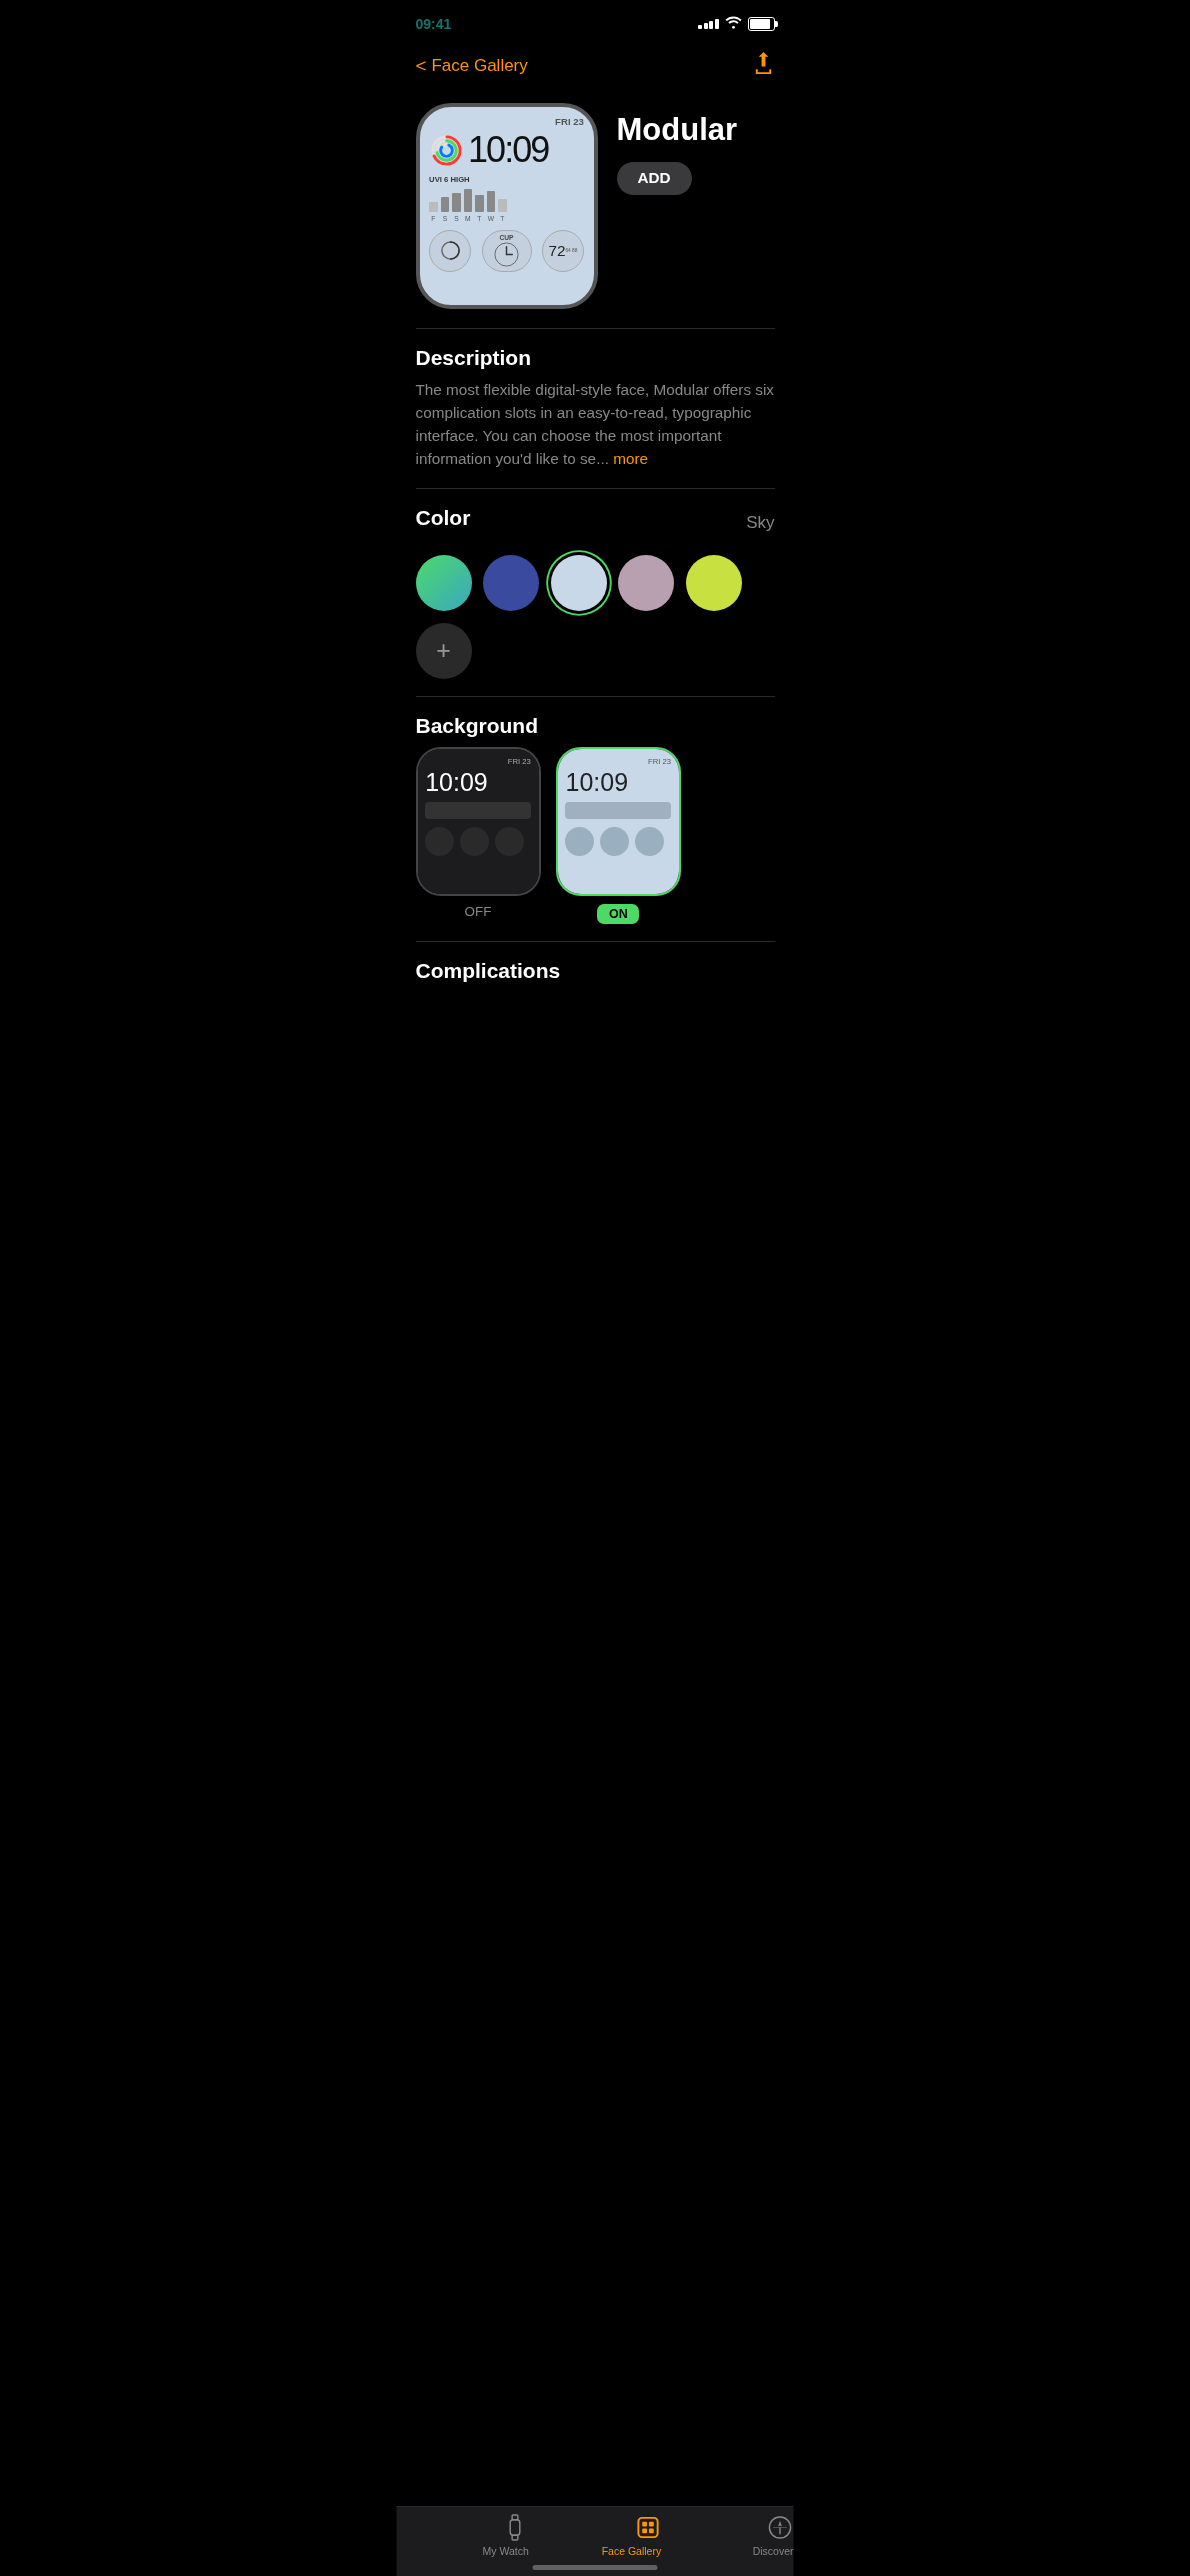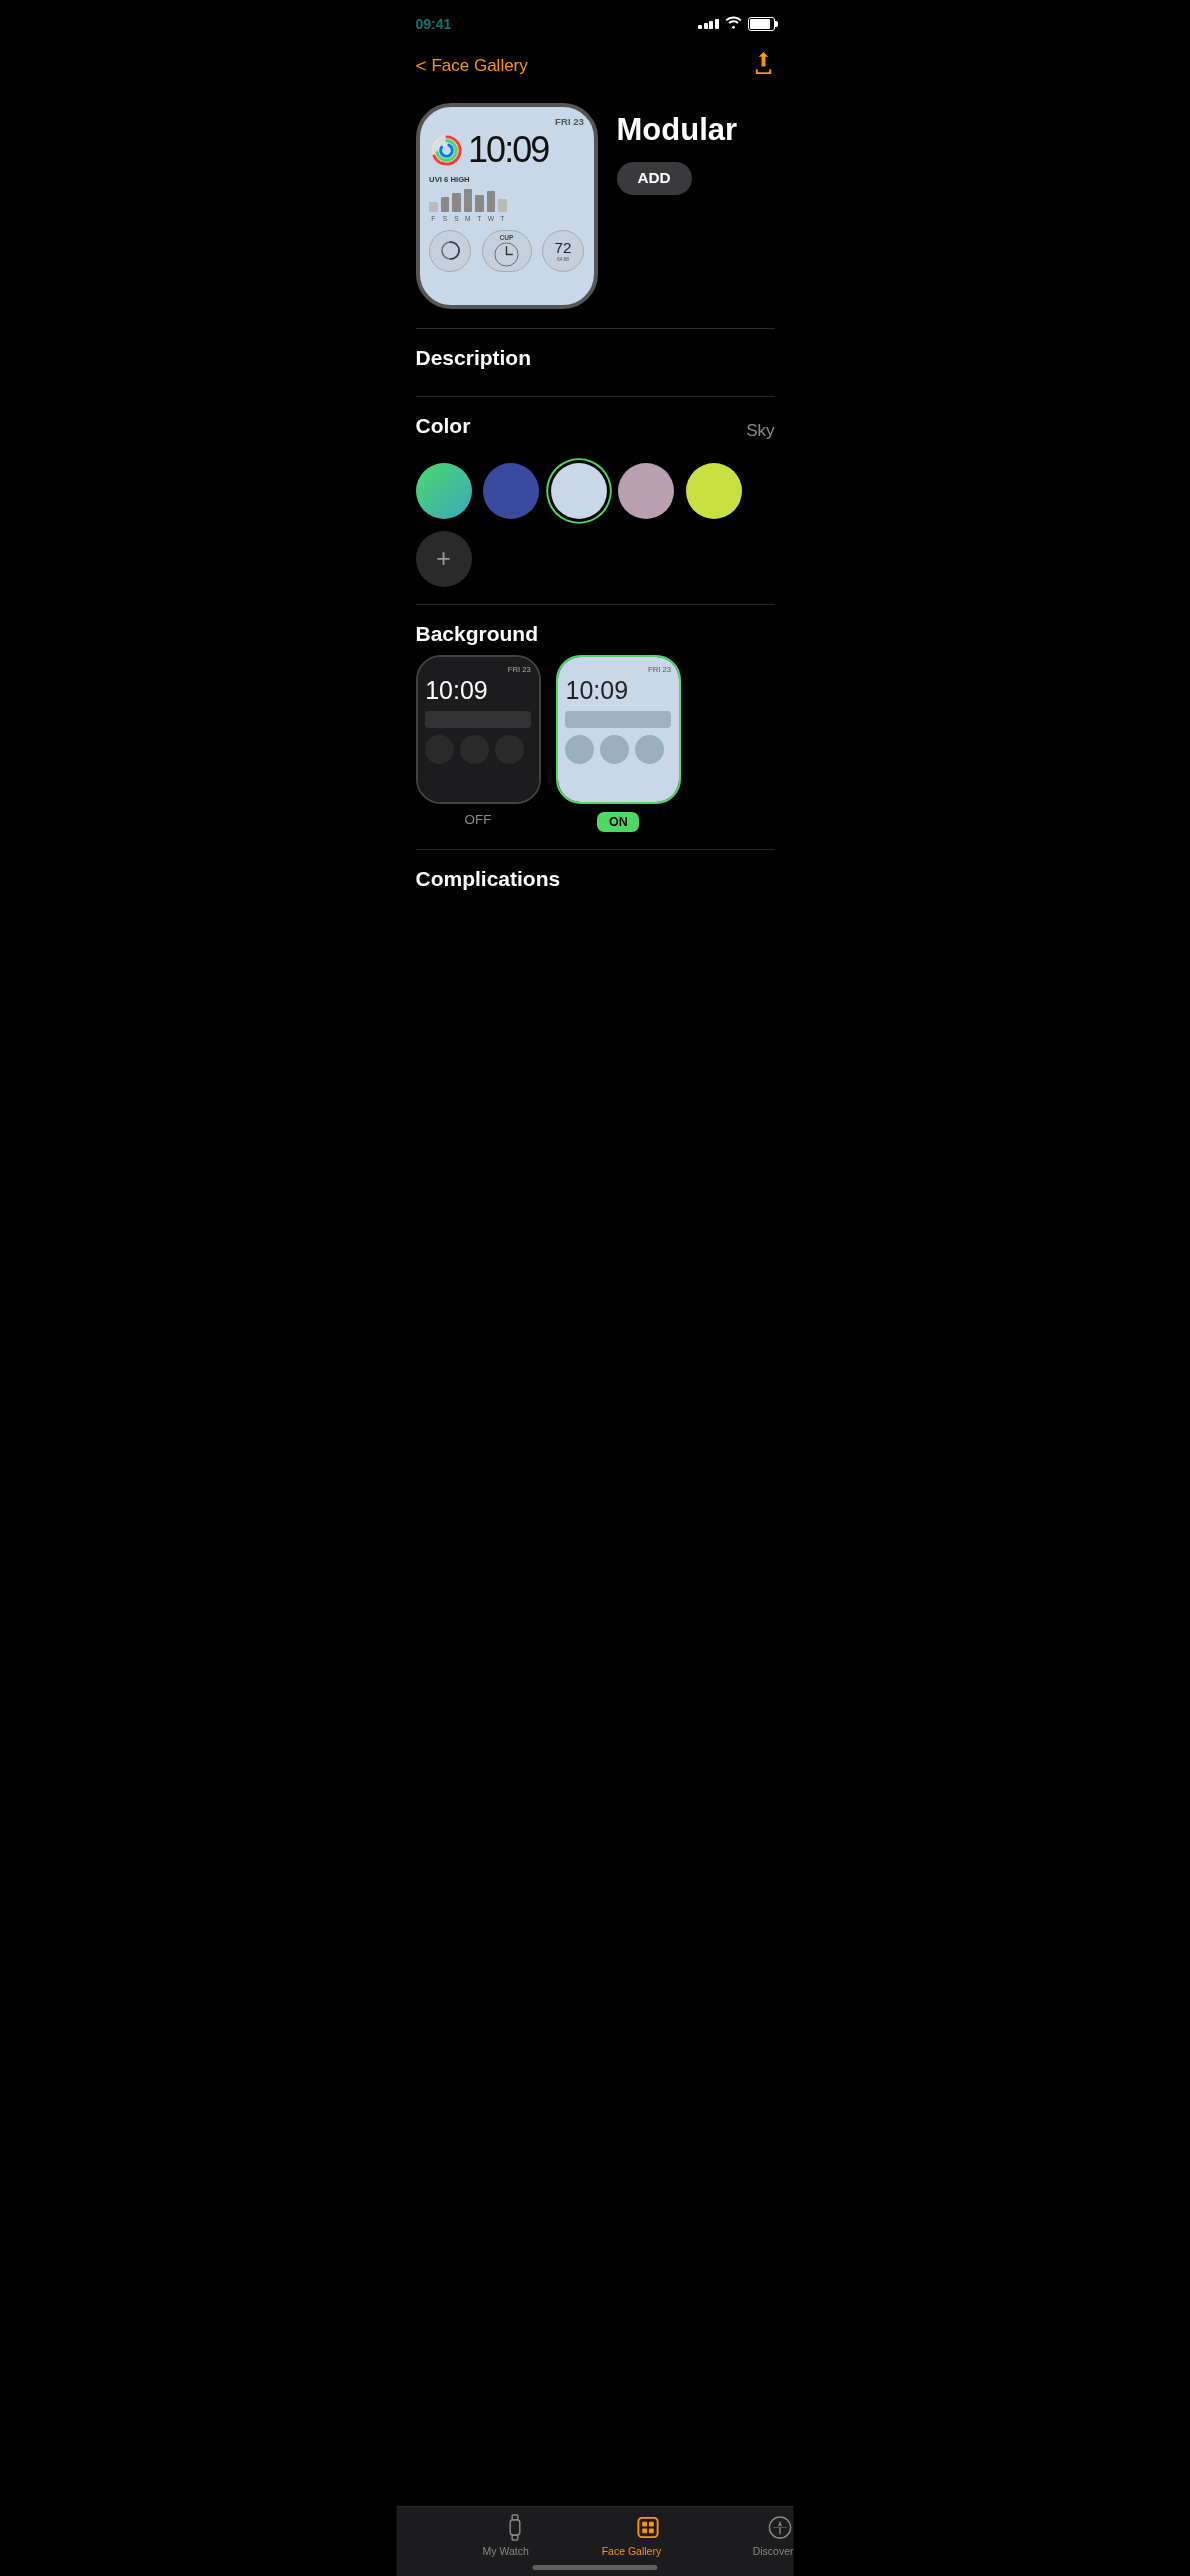--- a/index.html
+++ b/index.html
@@ -439,38 +439,42 @@
           <span style="font-size:6.7px;color:#444;font-weight:600;">CUP</span>
           <div style="position:relative;width:27px;height:27px;">
             <svg width="27" height="27" viewBox="0 0 28 28">
               <circle cx="14" cy="14" r="12" fill="none" stroke="#666" stroke-width="1"></circle>
               <line x1="14" y1="14" x2="14" y2="6" stroke="#333" stroke-width="1.5" stroke-linecap="round"></line>
               <line x1="14" y1="14" x2="20" y2="14" stroke="#333" stroke-width="1.5" stroke-linecap="round"></line>
             </svg>
           </div>
         </div>
 
-        <div style="width:42px;height:42px;border-radius:50%;border:1.9px solid #aaa;background:rgba(180,180,180,0.2);display:flex;flex-direction:column;align-items:center;justify-content:center;">
+        <div style="width:42px;height:42px;border-radius:50%;border:1.9px solid #aaa;background:rgba(180,180,180,0.2);display:flex;flex-direction:row;align-items:center;justify-content:center;">
           <span style="font-size:15.3px;font-weight:300;color:#222;">72</span>
           <span style="font-size:4.8px;color:#555;">64  88</span>
         </div>
       </div>
     </div>
   </div>
 
   <div class="watch-info">
     <div class="watch-name">Modular</div>
     <button class="add-btn">ADD</button>
   </div>
 </div>
 
 <div class="divider"></div>
 
 <div class="section">
   <div class="section-title">Description</div>
+  <div class="section-text">
+    <span>The most flexible digital-style face, Modular offers six complication slots in an easy-to-read, typographic interface. You can choose the most important information you'd like to se...</span>
+    <span class="more-link">more</span>
+  </div>
 </div>
 
 <div class="divider"></div>
 
 <div class="section">
   <div class="color-header">
     <div class="section-title">Color</div>
     <span class="color-value">Sky</span>
   </div>
   <div class="color-swatches">

